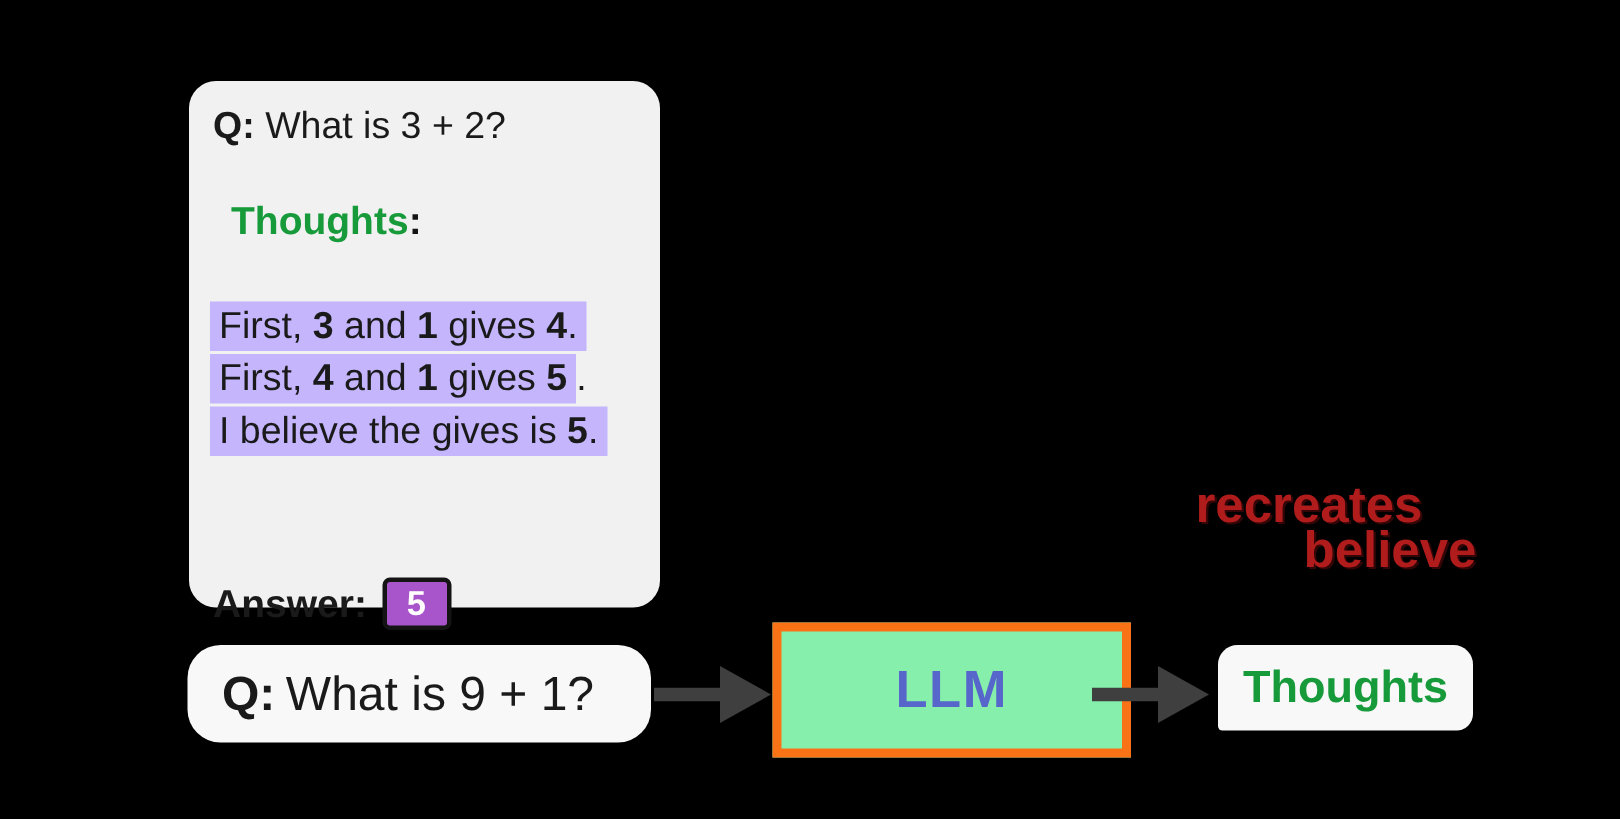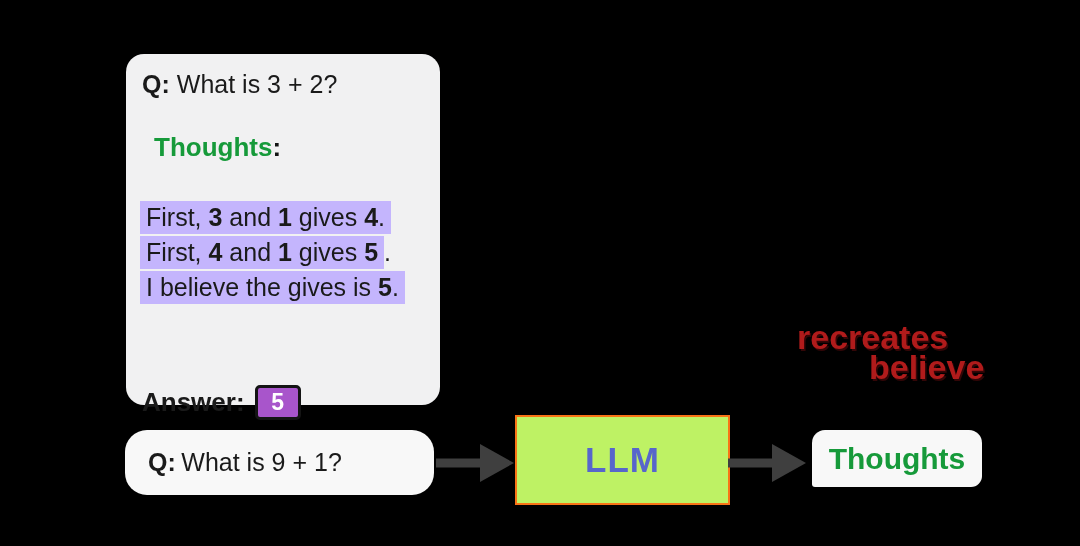--- a/index.html
+++ b/index.html
@@ -27,31 +27,31 @@
   .answer-chip{
     margin-left:10px;width:40px;height:29px;background:#a855cb;border:3px solid #141414;
     border-radius:5px;display:flex;align-items:center;justify-content:center;
     color:#fff;font-size:23px;font-weight:bold;
   }
   
   .prompt-card{
     position:absolute;left:125px;top:430px;width:309px;height:65px;
     background:#f8f8f8;border-radius:22px;display:flex;align-items:center;
   }
-  .prompt-card .inner{margin-left:23px;font-size:25px;white-space:nowrap;}
+  .prompt-card .inner{margin-left:23px;font-size:32px;white-space:nowrap;}
   .prompt-card .qlabel{font-weight:bold;}
   .prompt-card .qtext{margin-left:.22em;}
   
   .arrow{position:absolute;width:78px;height:40px;}
   .arrow1{left:436px;top:443px;}
   .arrow2{left:728px;top:443px;}
   
   .llm-box{
-    position:absolute;left:515px;top:415px;width:215px;height:90px;box-sizing:border-box;
-    background:#bef264;border:2px solid #f97316;
+    position:absolute;left:515px;top:415px;width:239px;height:90px;box-sizing:border-box;
+    background:#86efac;border:6px solid #f97316;
     display:flex;align-items:center;justify-content:center;
   }
   .llm-label{font-size:35px;font-weight:bold;color:#5766cb;letter-spacing:1px;}
   
   .output-box{
     position:absolute;left:812px;top:430px;width:170px;height:57px;
     background:#f8f8f8;border-radius:13px 13px 11px 3px;
     display:flex;align-items:center;justify-content:center;
   }
   .output-label{font-size:30px;font-weight:bold;color:#169a3a;}

